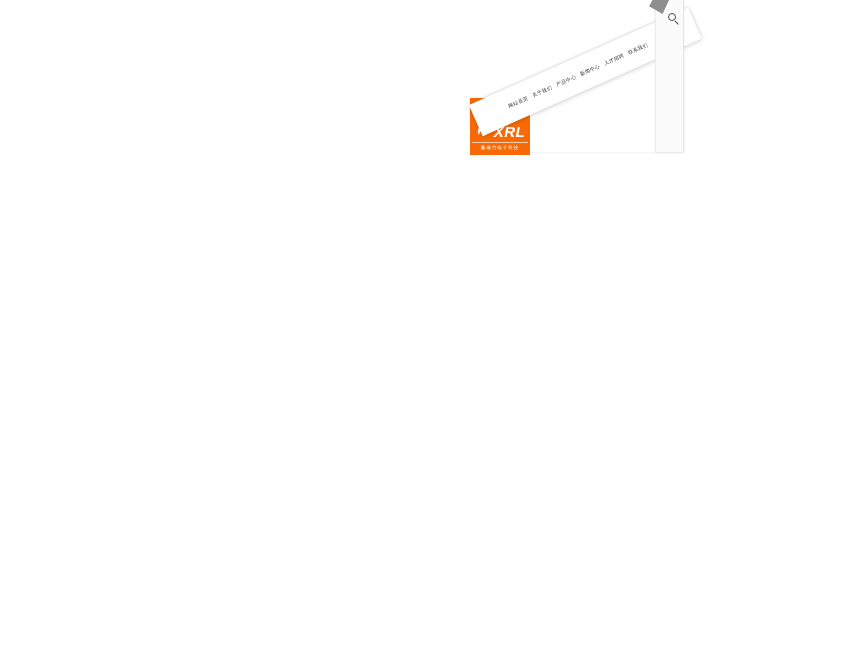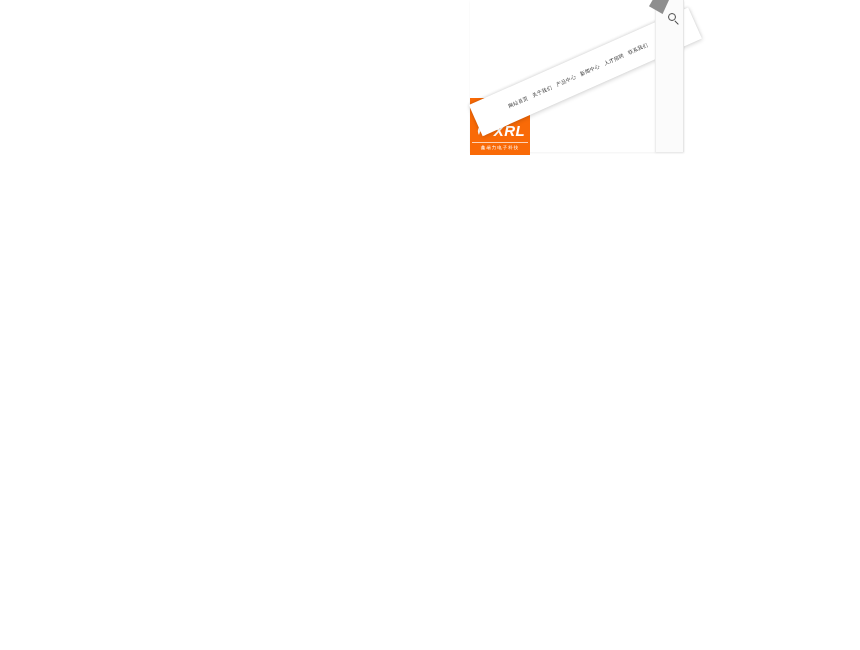--- a/index.html
+++ b/index.html
@@ -39,20 +39,21 @@
     z-index: 2;
     display: flex;
     flex-direction: column;
     justify-content: flex-end;
     box-sizing: border-box;
     padding: 4px 2px 5px 2px;
     cursor: pointer;
   }
   .brand-row {
     display: flex;
+    align-items: center;
     justify-content: center;
     gap: 3px;
   }
   .logo-emblem {
     width: 16px;
     height: 16px;
     display: inline-block;
   }
   .brand-text {
     color: #ffffff;

